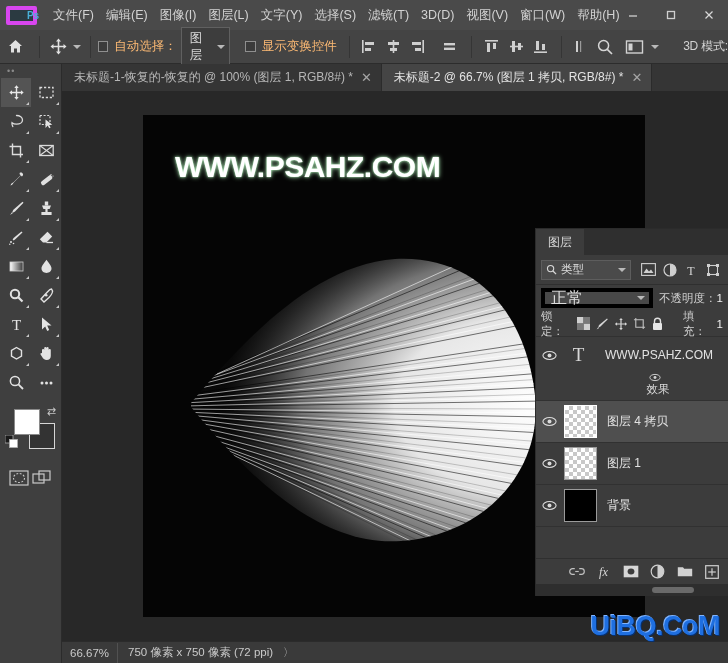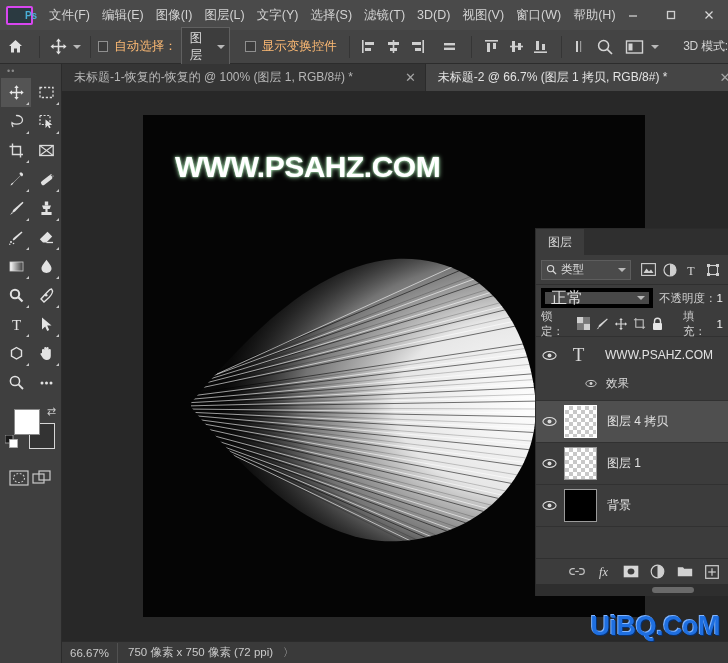--- a/index.html
+++ b/index.html
@@ -22,21 +22,21 @@
   .menubar {
     position: absolute; top: 0; left: 0;
     width: 728px; height: 30px;
     background: #4a4a4a;
     display: flex; align-items: center;
   }
   .ps-logo {
     width: 19px; height: 19px;
     margin-left: 6px; margin-right: 10px;
     background: #2b3a41;
-    border: 2px solid #d946ef;
+    border: 4px solid #d946ef;
     border-radius: 2px;
     color: #49b0d8;
     font-size: 10px; font-weight: bold;
     display: flex; align-items: center; justify-content: center;
     box-sizing: border-box;
     padding-left: 23px;
   }
   .menu-item {
     color: #d3d3d3;
     font-size: 12.5px;
@@ -193,21 +193,20 @@
   }
   .doctab {
     display: flex; align-items: center;
     padding: 0 9px 0 12px;
     background: #353535;
     color: #b6b6b6;
     font-size: 12px;
     white-space: nowrap;
     border-right: 1px solid #2b2b2b;
     box-sizing: border-box;
-    gap: 44px;
   }
   .doctab.active {
     background: #454545;
     color: #e3e3e3;
   }
   .tab-x {
     margin-left: 8px;
     color: #a5a5a5; font-size: 13px;
     line-height: 1;
   }
@@ -393,21 +392,21 @@
     display: flex; align-items: center; justify-content: center;
     color: #d8d8d8;
     font-family: "Liberation Serif", "DejaVu Serif", serif;
     font-size: 19px;
     flex: 0 0 33px;
   }
   .fxrow {
     display: flex; align-items: center;
     height: 21px;
     background: #3c3c3c;
-    color: #dcdcdc; font-size: 11.5px;
+    color: #dcdcdc; font-size: 11.5px; flex-direction: column;
   }
   .fxrow .eye-s {
     width: 18px; display: flex; justify-content: center; align-items: center;
   }
   .lp-bottom {
     position: absolute; left: 0; bottom: 12px;
     width: 193px; height: 26px;
     background: #3c3c3c;
     border-top: 1px solid #2f2f2f;
     display: flex; align-items: center; justify-content: flex-end;

